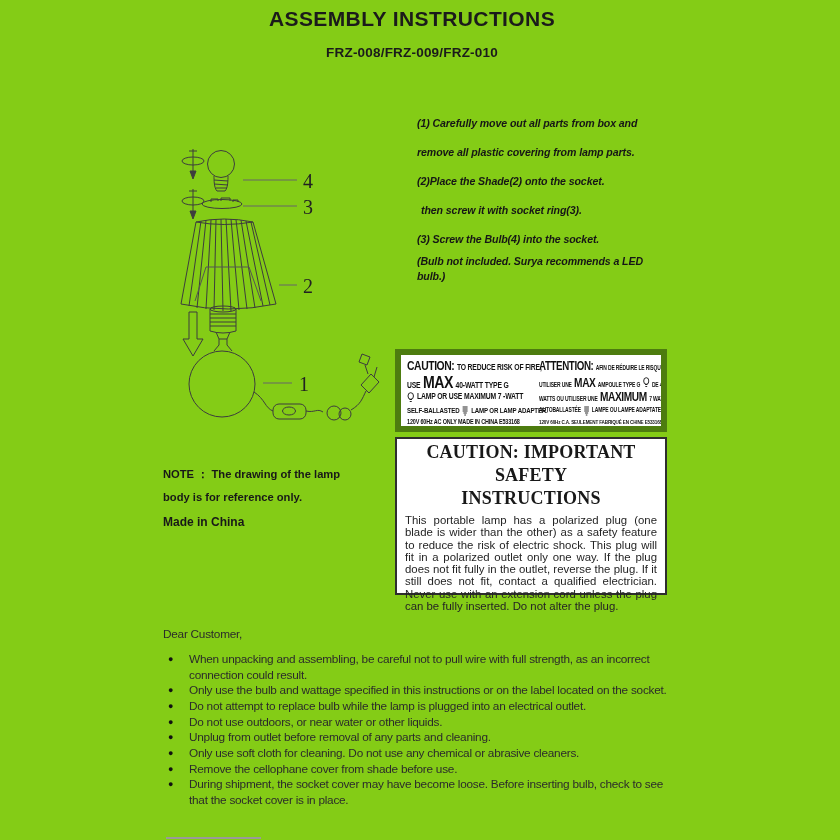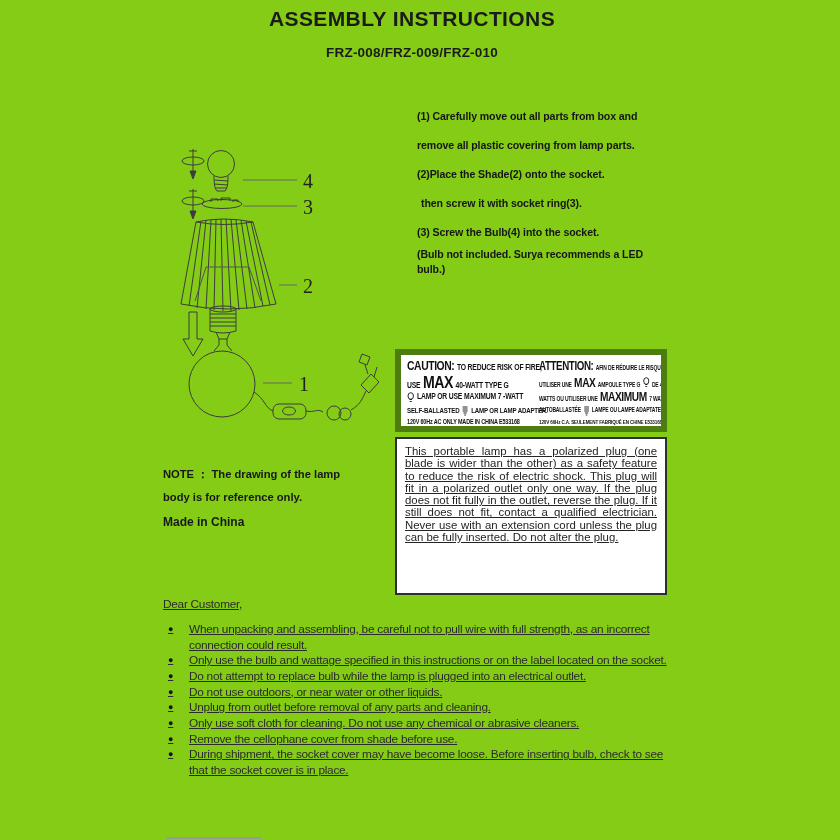--- a/index.html
+++ b/index.html
@@ -7,21 +7,21 @@
         font-family:"Liberation Sans",sans-serif;color:#1b1b1b;}
   .centered{position:absolute;left:0;width:824px;text-align:center;}
   .page-title{top:7px;font-size:21px;font-weight:bold;letter-spacing:.4px;}
   .model{font-size:13.5px;font-weight:bold;letter-spacing:.2px;}
   .m1{top:45px;}
   .m2{top:64px;}
 
   
   .steps{position:absolute;left:417px;top:109px;width:252px;font-weight:bold;
          font-size:10.6px;letter-spacing:-.1px;color:#161616;}
-  .steps p{margin:0 0 15px;line-height:14px;white-space:nowrap;}
+  .steps p{margin:7px 0 15px;line-height:14px;white-space:nowrap;font-style:italic;}
   .steps p.wrap{white-space:normal;line-height:15px;width:245px;}
   .steps p.indent{padding-left:4px;}
   .steps p.tight{margin-top:-7px;}
 
   
   .diagram{position:absolute;left:165px;top:142px;width:230px;height:320px;}
   .diagram text{font-family:"Liberation Serif",serif;font-size:20px;fill:#222;stroke:none;}
 
   
   .labels{position:absolute;left:395px;top:349px;width:272px;height:83px;
@@ -40,30 +40,30 @@
   .cl-ftiny{font-size:5.9px;letter-spacing:-.2px;}
   .label-en .cl-row{margin-bottom:2.5px;}
   .label-fr .cl-row{margin-bottom:3.5px;}
   .mini-icon{flex:none;align-self:flex-end;}
 
   
   .safety{position:absolute;left:395px;top:437px;width:272px;height:158px;
           border:2px solid #2e2e2e;box-sizing:border-box;padding:2px 8px;background:#fff;}
   .safety-title{font-family:"Liberation Serif",serif;font-weight:bold;font-size:18px;
                 text-align:center;line-height:23px;color:#181818;letter-spacing:.2px;}
-  .safety-body{margin:4px 0 0;font-size:11.4px;line-height:12.3px;text-align:justify;color:#242424;text-decoration:underline;}
+  .safety-body{margin:4px 0 0;font-size:11.4px;line-height:12.3px;text-align:justify;color:#242424;}
 
   
   .note{position:absolute;left:163px;top:468px;width:180px;font-weight:bold;font-size:11.2px;color:#181818;}
   .note p{margin:0 0 10px;line-height:13px;}
   .note .made{margin-top:12px;font-size:12px;}
 
   
-  .letter{position:absolute;left:163px;top:597px;width:520px;font-size:11.8px;
-          letter-spacing:-.25px;color:#2b2b2b;line-height:15.8px;text-decoration:underline;}
+  .letter{position:absolute;left:163px;top:627px;width:520px;font-size:11.8px;
+          letter-spacing:-.25px;color:#2b2b2b;line-height:15.8px;}
   .salutation{margin:0;}
   .intro{margin:14px 0 0;width:490px;}
   .precautions{margin:9px 0 0;padding:0;list-style:none;}
   .precautions li{display:flex;line-height:15.7px;margin:0;}
   .dot{flex:none;width:21px;padding-left:5px;font-size:9px;line-height:15.7px;color:#111;}
   .btxt{width:480px;}
 
   .bottom-line{position:absolute;left:166px;top:837px;width:95px;height:2px;background:#9a9a9a;}
 </style>
 </head>
@@ -238,20 +238,24 @@
           </svg>
         <span class="cl-ftxt">LAMPE OU LAMPE ADAPTATEUR.</span>
       </div>
       <div class="cl-row">
         <span class="cl-ftiny">120V 60Hz C.A. SEULEMENT FABRIQUÉ EN CHINE E533168</span>
       </div>
     </div>
   </div>
 
   <div class="safety">
+    <div class="safety-title">
+      <span>CAUTION: IMPORTANT SAFETY</span><br>
+      <span>INSTRUCTIONS</span>
+    </div>
     <p class="safety-body">This portable lamp has a polarized plug (one blade is wider than the other) as a safety feature to reduce the risk of electric shock. This plug will fit in a polarized outlet only one way. If the plug does not fit fully in the outlet, reverse the plug. If it still does not fit, contact a qualified electrician. Never use with an extension cord unless the plug can be fully inserted. Do not alter the plug.</p>
   </div>
 
   <div class="note">
     <p>NOTE ： The drawing of the lamp</p>
     <p>body is for reference only.</p>
     <p class="made">Made in China</p>
   </div>
 
   <div class="letter">

